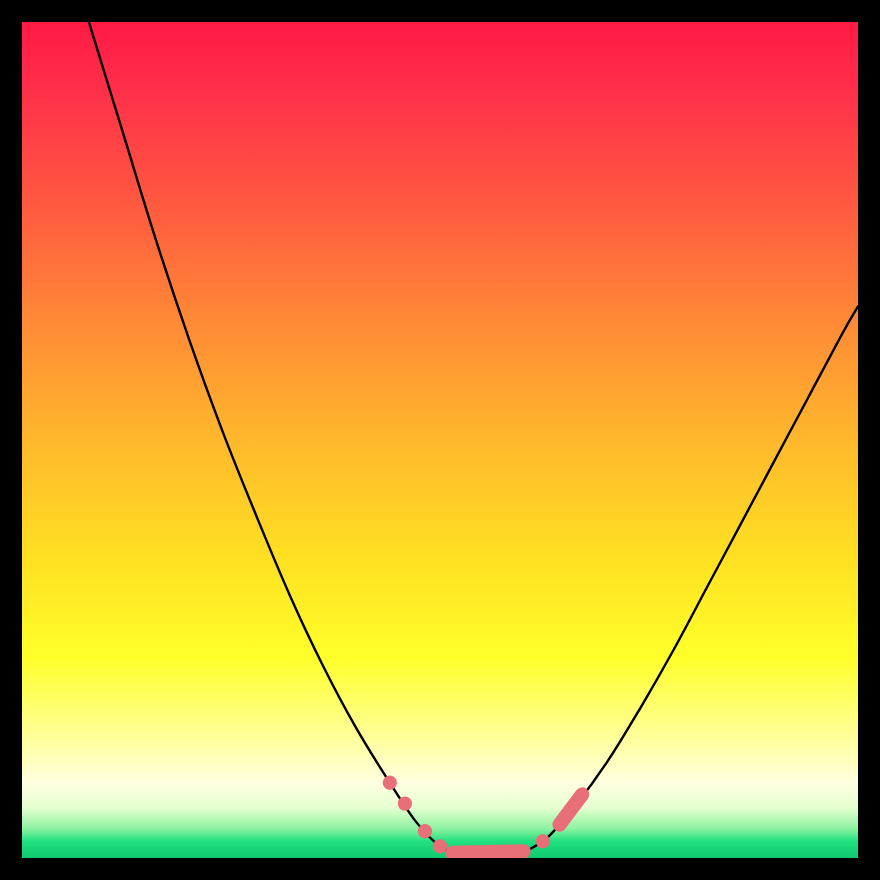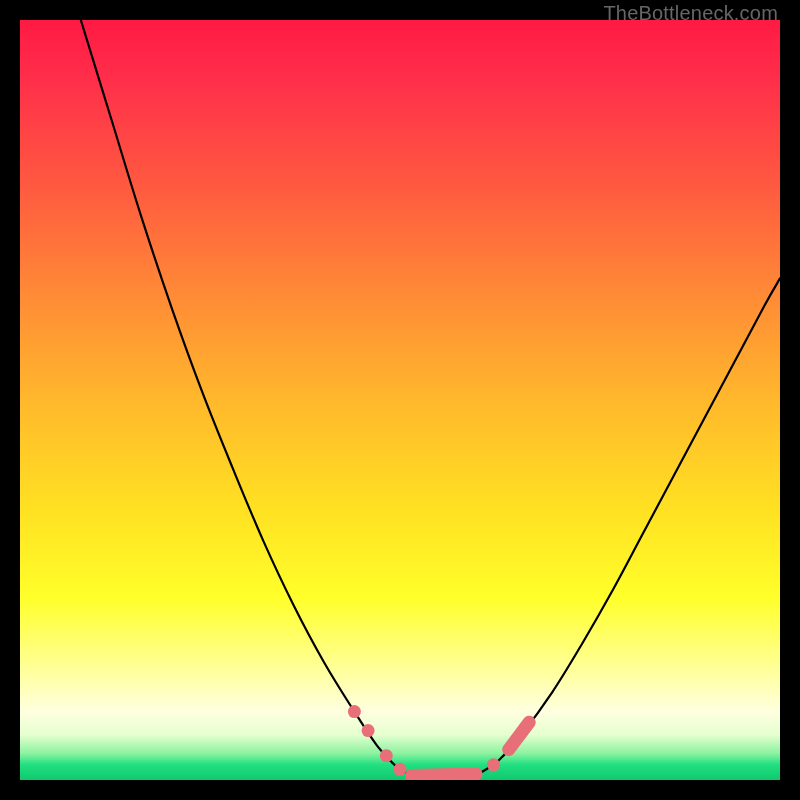--- a/index.html
+++ b/index.html
@@ -86,14 +86,13 @@
           <circle cx="334.4" cy="691.6" r="6.5" class="bead"></circle>
           <circle cx="348.08" cy="710.6" r="6.5" class="bead"></circle>
           <circle cx="366.32000000000005" cy="735.68" r="6.5" class="bead"></circle>
           <circle cx="380" cy="749.36" r="6.5" class="bead"></circle>
           <line x1="391.40000000000003" y1="755.44" x2="456" y2="753.92" class="bead-seg"></line>
           <circle cx="473.48" cy="744.8" r="6.5" class="bead"></circle>
           <line x1="488.68" y1="729.6" x2="509.20000000000005" y2="702.24" class="bead-seg"></line>
         </g>
     </svg>
   </div>
-  <div class="attribution">TheBottleneck.com</div>
 </div>
 
 </body></html>

